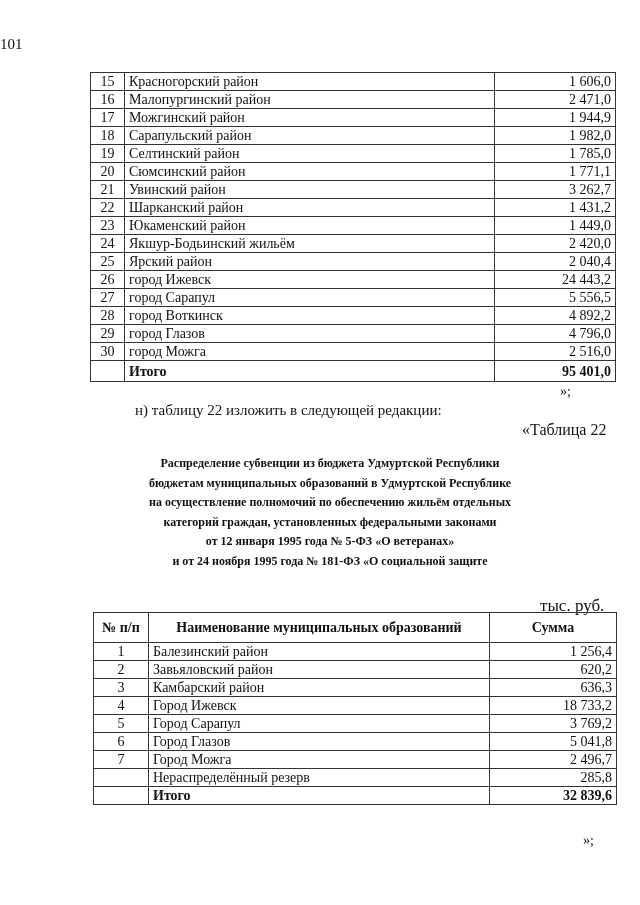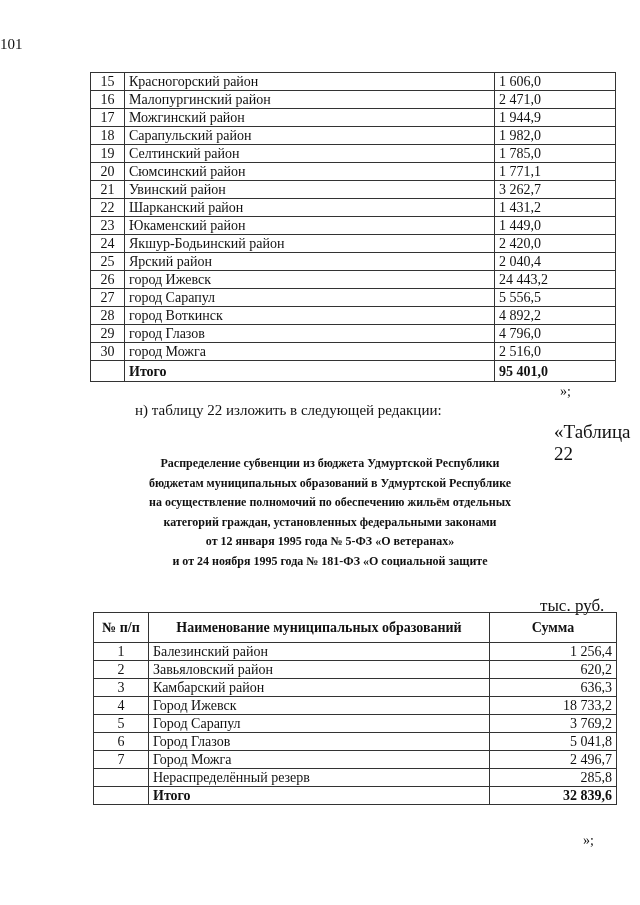--- a/index.html
+++ b/index.html
@@ -4,30 +4,30 @@
 <style>
   html, body { margin:0; padding:0; background:#ffffff; }
   body { width:640px; height:905px; position:relative; overflow:hidden;
          font-family:"Liberation Serif", serif; color:#111; }
   .abs { position:absolute; }
   .pagenum { left:0; width:640px; top:36px; font-size:15px; }
   table { border-collapse:collapse; position:absolute; font-size:14px; }
   td, th { border:1px solid #333; padding:0 4px; height:17px; line-height:17px; white-space:nowrap; }
   .t1 { left:90px; top:72px; width:526px;border-radius:6px; }
   .t1 td.num { width:25px; text-align:center; }
-  .t1 td.sum { width:112px; }
+  .t1 td.sum { width:112px; text-align:right; }
   .t1 tr.total td { height:20px; font-weight:bold; }
   .t2 { left:93px; top:612px; width:524px; }
   .t2 th { font-weight:bold; height:29px; line-height:29px; font-size:14px; }
   .t2 td.num { width:46px; text-align:center; }
   .t2 td.sum { width:118px; text-align:right;margin-top:23px; }
   .t2 tr.total td { font-weight:bold; }
   .closing1 { left:560px; top:384px; font-size:14px; }
   .para { left:135px; top:402px; font-size:15px; }
-  .tabref { left:522px; top:421px; font-size:19px;margin-left:32px; }
+  .tabref { left:522px; top:421px; font-size:16px; }
   .title { left:80px; width:500px; top:454px; text-align:center; font-weight:bold; font-size:12px; line-height:19.5px; }
   .units { left:540px; top:596px; font-size:17px; }
   .closing2 { left:583px; top:833px; font-size:14px; }
 </style>
 </head>
 <body>
 
 <div class="abs pagenum">101</div>
 
 <table class="t1">
@@ -72,21 +72,21 @@
         <td class="name">Шарканский район</td>
         <td class="sum">1 431,2</td>
       </tr>
       <tr>
         <td class="num">23</td>
         <td class="name">Юкаменский район</td>
         <td class="sum">1 449,0</td>
       </tr>
       <tr>
         <td class="num">24</td>
-        <td class="name">Якшур-Бодьинский район</td>
+        <td class="name">Якшур-Бодьинский жильём</td>
         <td class="sum">2 420,0</td>
       </tr>
       <tr>
         <td class="num">25</td>
         <td class="name">Ярский район</td>
         <td class="sum">2 040,4</td>
       </tr>
       <tr>
         <td class="num">26</td>
         <td class="name">город Ижевск</td>

